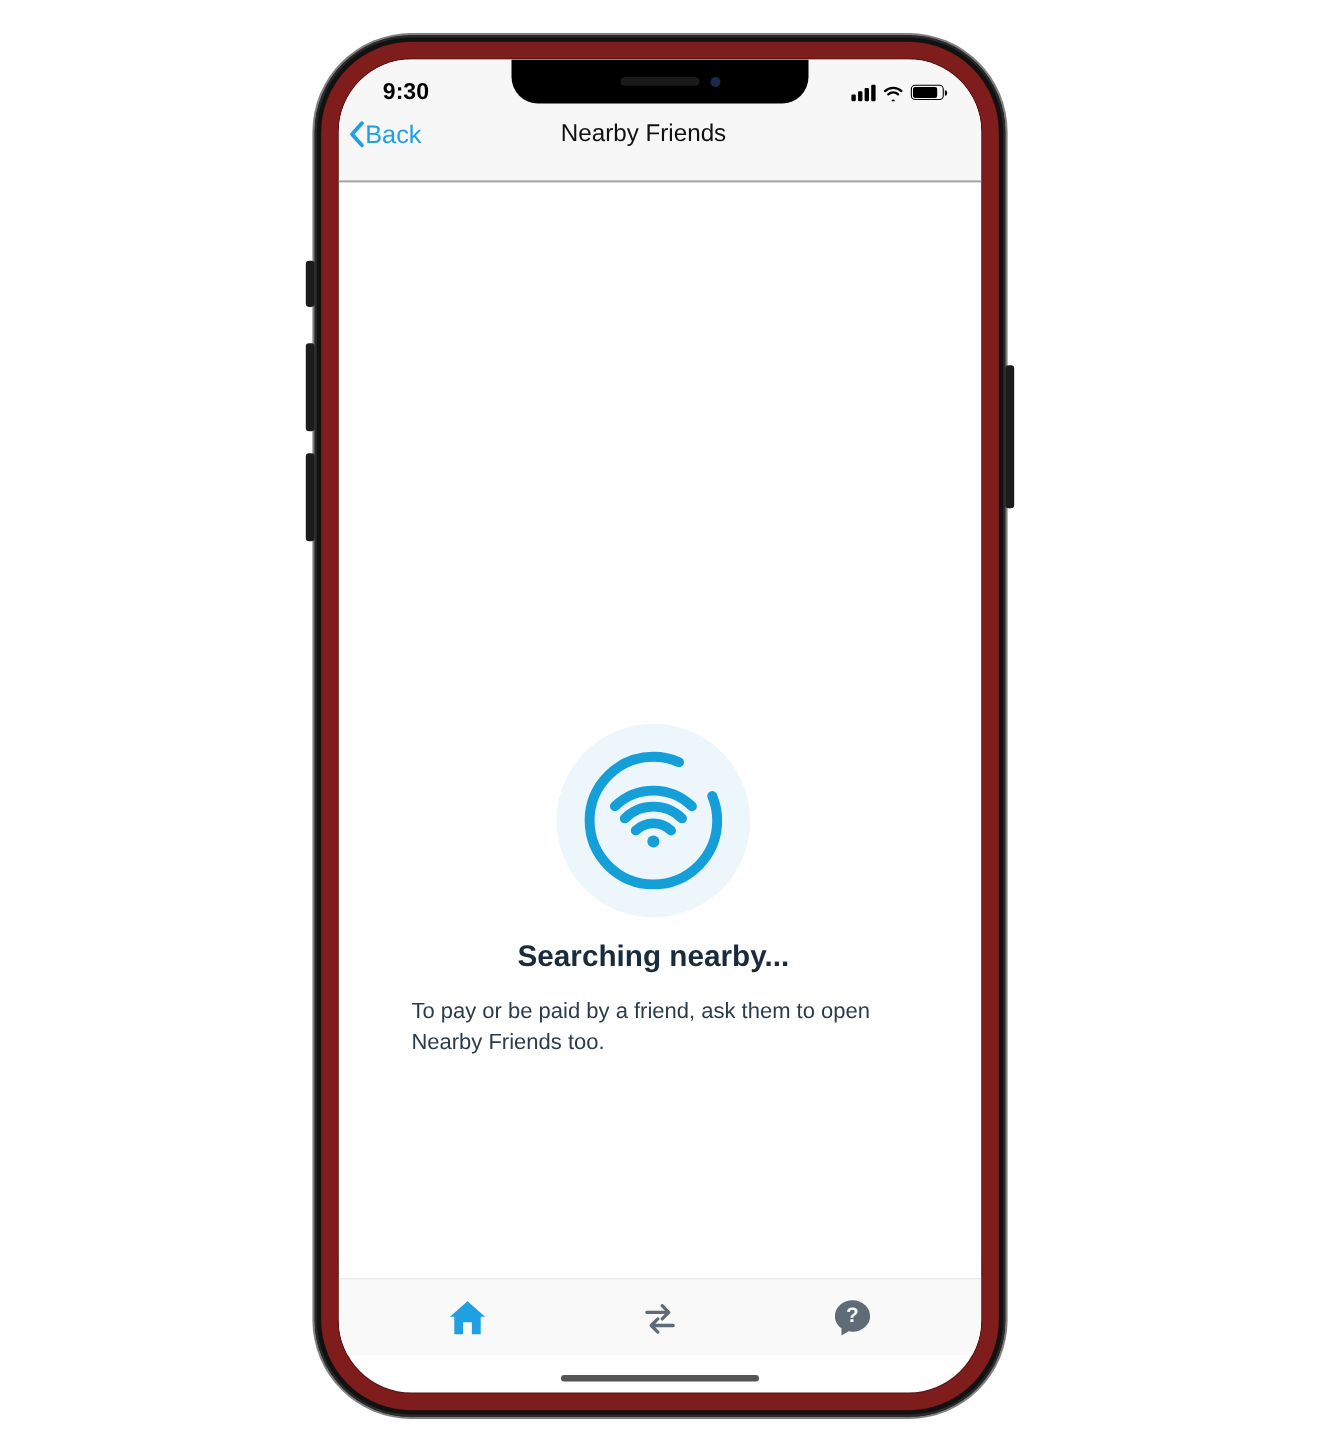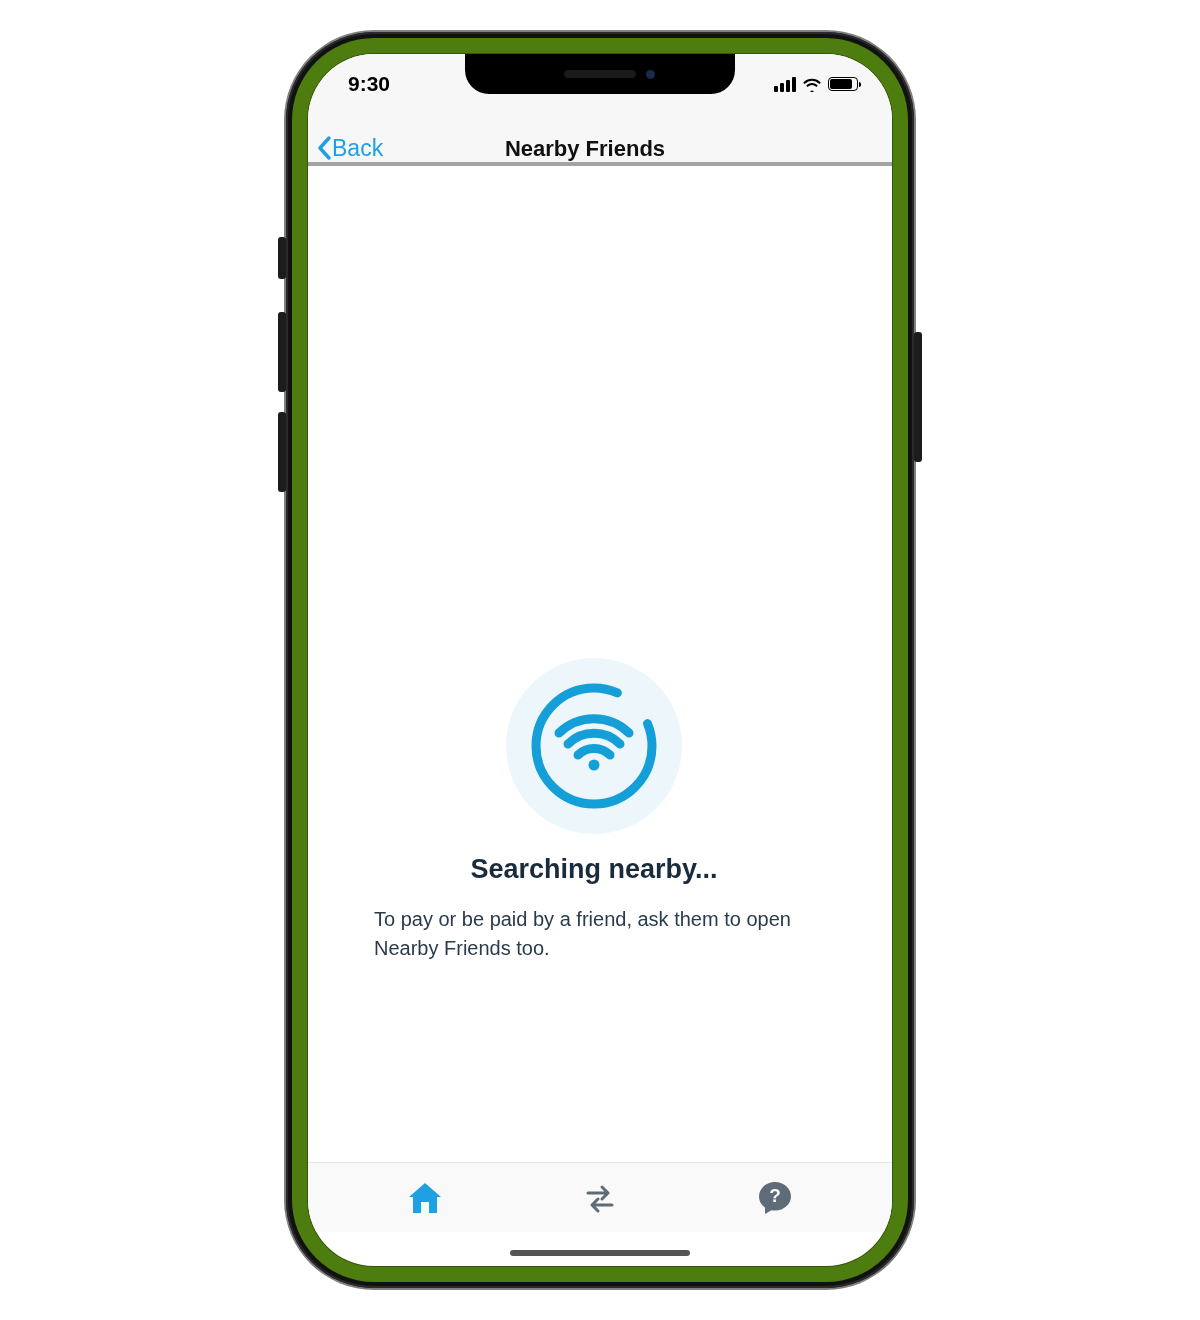--- a/index.html
+++ b/index.html
@@ -20,21 +20,21 @@
       height: 1256px;
       border-radius: 88px;
       background: #111;
       padding: 6px;
       box-shadow: 0 0 0 2px #808080, inset 0 0 0 2px #2a2a2a;
     }
     .phone-inner {
       position: relative;
       width: 100%;
       height: 100%;
-      background: #4d7c0f;
+      background: #7f1d1d;
       border-radius: 82px;
       padding: 16px;
     }
     .screen {
       position: relative;
       width: 100%;
       height: 100%;
       background: #ffffff;
       border-radius: 66px;
       overflow: hidden;
@@ -132,41 +132,41 @@
       left: 1px; top: 1px; bottom: 1px;
       width: 22px;
       background: #000;
       border-radius: 2px;
     }
 
     
     .nav-bar {
       height: 58px;
       background: #f7f7f7;
-      border-bottom: 4px solid #a3a3a3;
-      display: flex;
-      align-items: flex-end;
+      border-bottom: 2px solid #a3a3a3;
+      display: flex;
+      align-items: flex-start;
       position: relative;
     }
     .back-button {
       position: absolute;
       left: 8px;
       display: flex;
       align-items: center;
       gap: 0px;
       color: #1FA0E3;
       font-size: 23px;
       font-weight: 400;
     }
     .back-button svg { margin-right: -2px; }
     .nav-title {
       width: 100%;
       text-align: center;
       font-size: 22px;
-      font-weight: 700;
+      font-weight: 400;
       color: #111;
       padding-right:30px;
     }
 
     
     .main {
       background: #fff;
       height: calc(100% - 54px - 58px - 90px - 34px);
       position: relative;
     }

